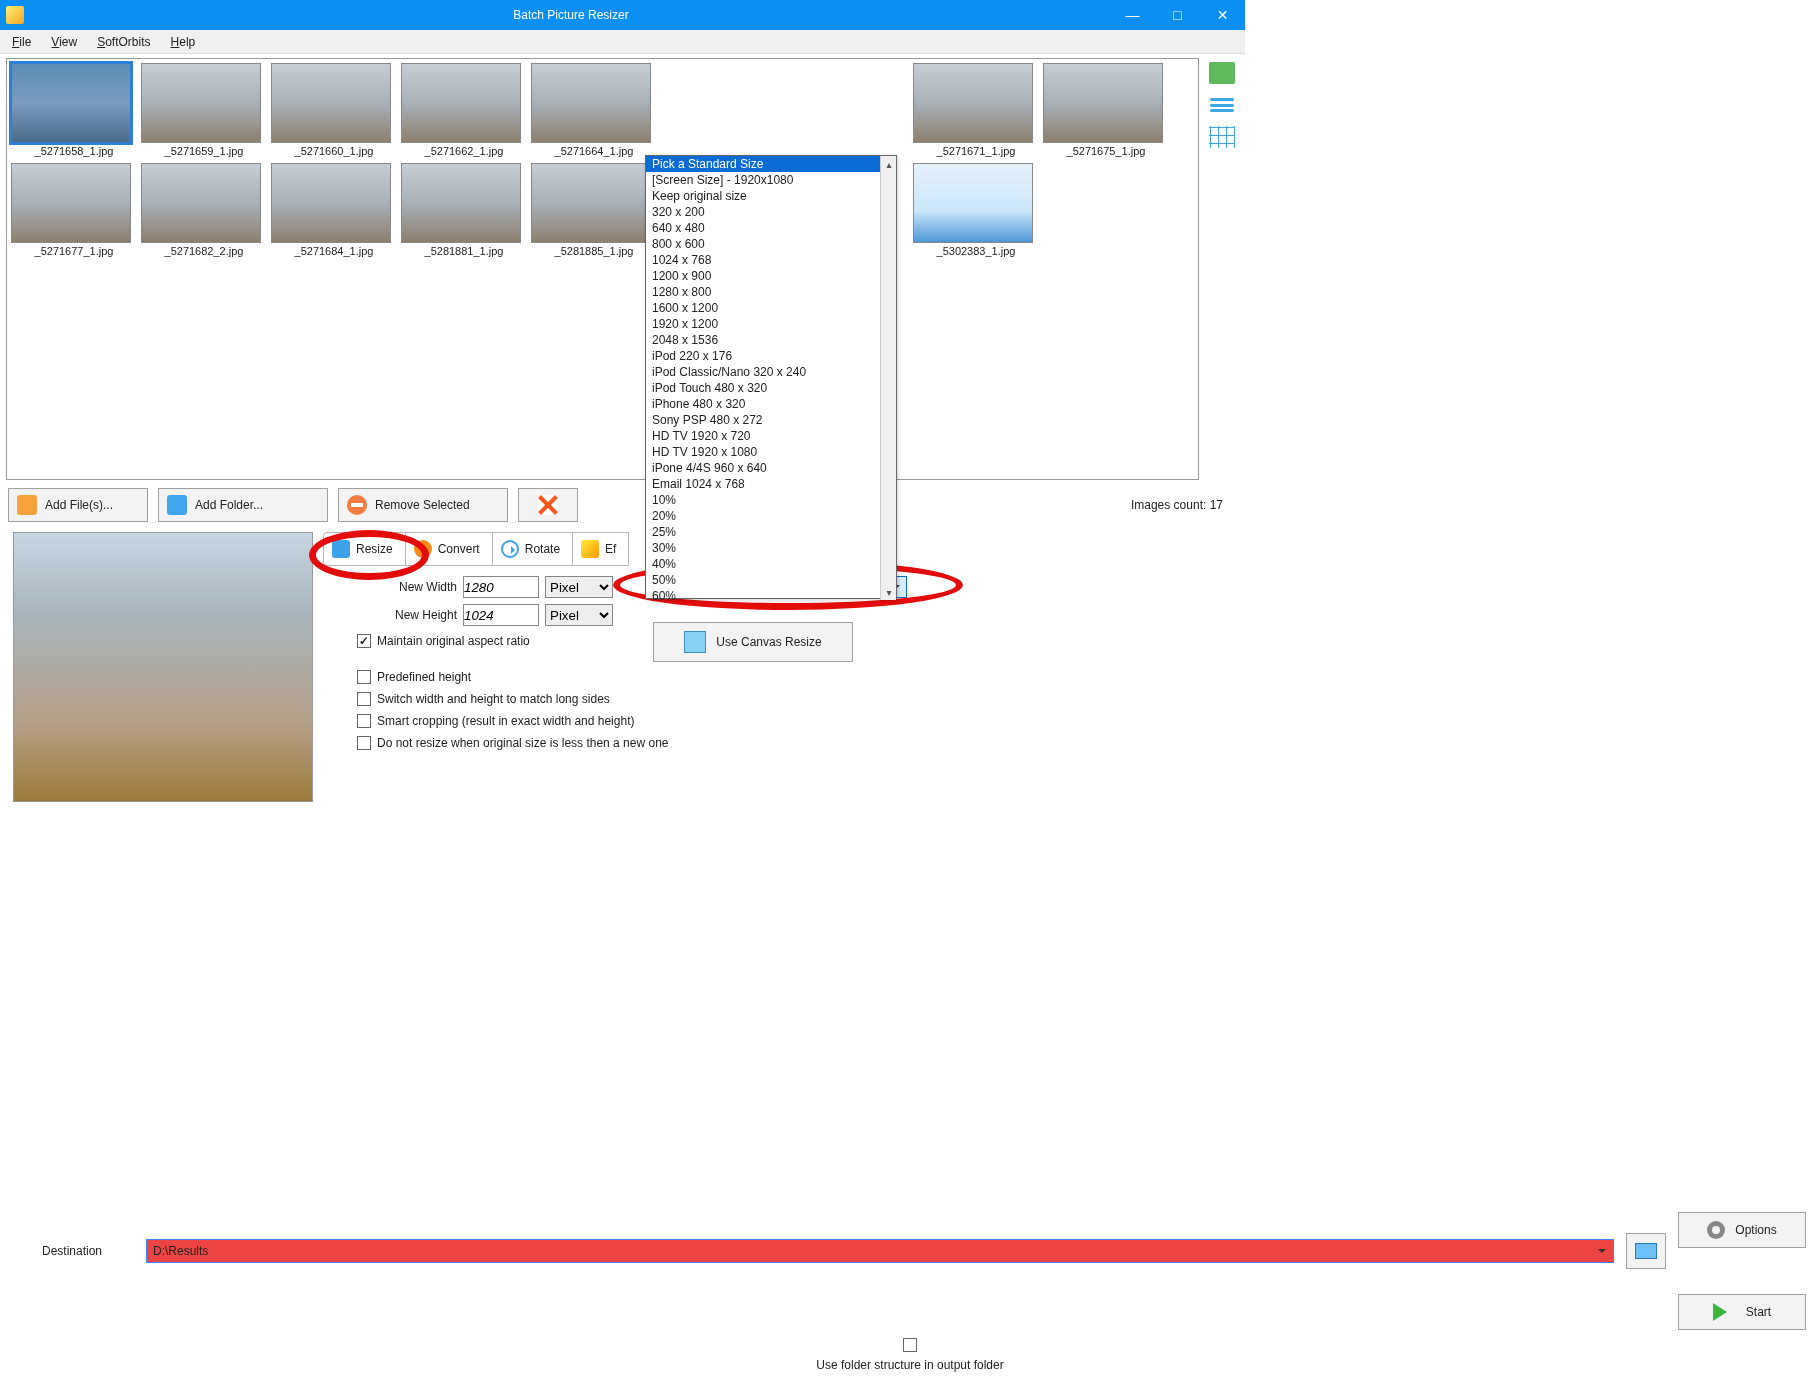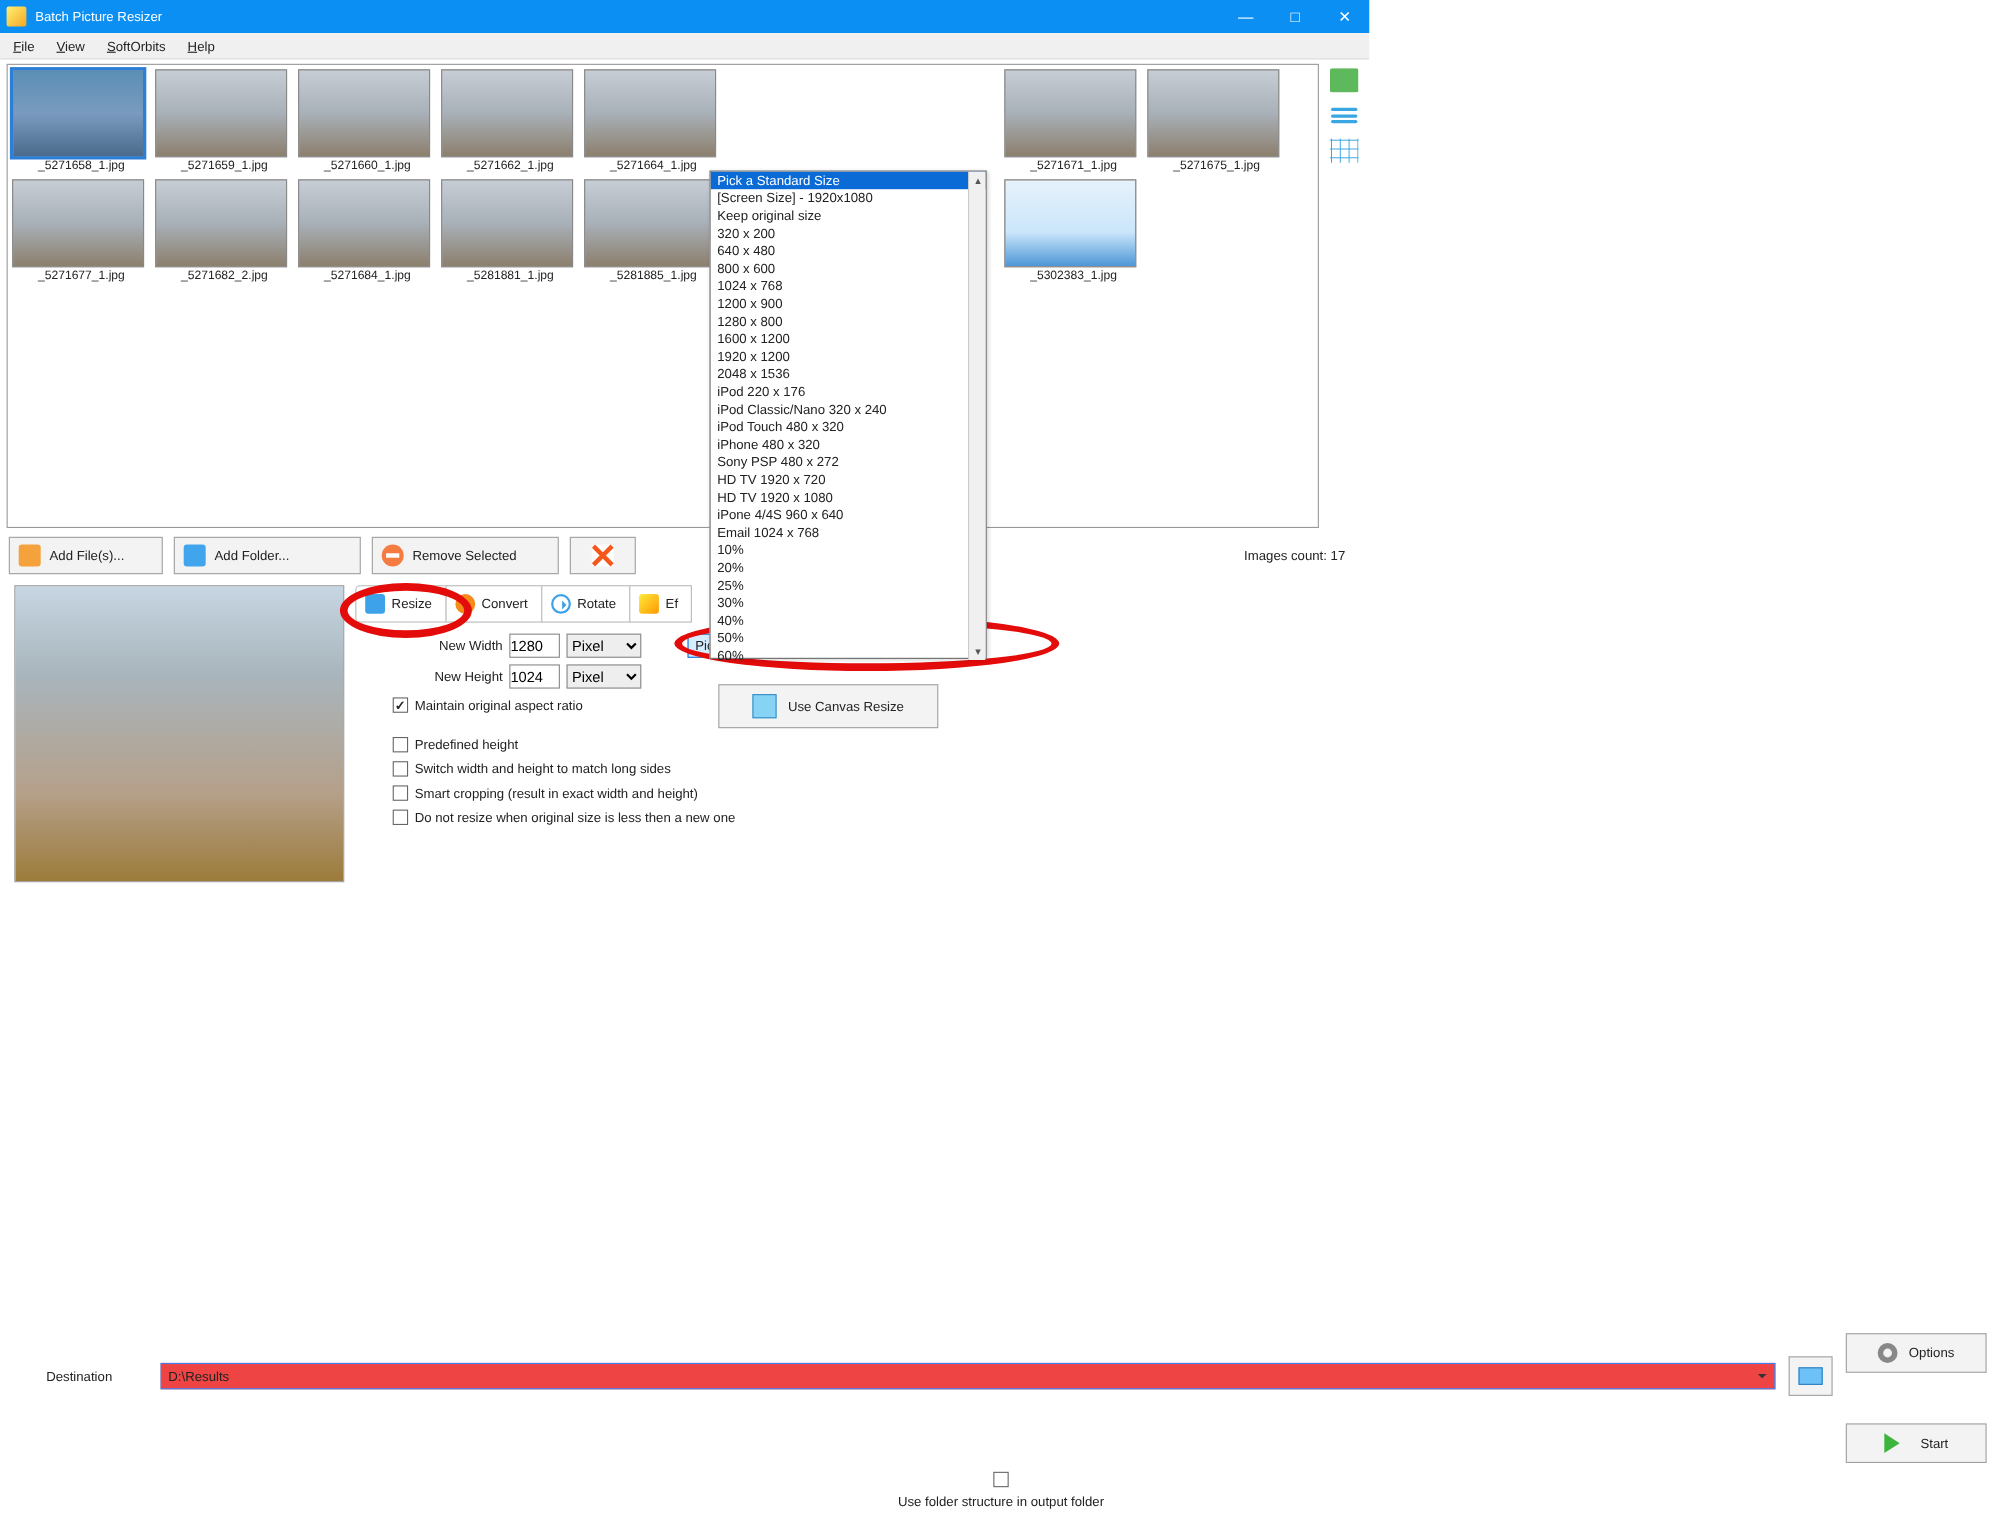--- a/index.html
+++ b/index.html
@@ -13,20 +13,21 @@
     height: 950px;
     overflow: hidden;
   }
   .titlebar {
     background: #0c8ff2;
     height: 30px;
     display: flex;
     align-items: center;
     color: #fff;
     padding-left: 6px;
+    text-align: center;
   }
   .titlebar .app-icon {
     width: 18px; height: 18px;
     background: linear-gradient(135deg,#fff176,#f5a623);
     margin-right: 8px;
     border-radius: 2px;
   }
   .titlebar .title { flex: 1; font-size: 12px; }
   .titlebar .winbtn {
     width: 45px; height: 30px;
@@ -179,21 +180,21 @@
     align-items:center;
     margin: 6px 0;
     gap: 6px;
   }
   .row label.fldlbl {
     width: 110px;
     text-align: right;
     margin-left: 24px;
   }
   .row input[type=text]{
-    width:46px; height:22px; border:1px solid #888; padding:2px 0;
+    width:76px; height:22px; border:1px solid #888; padding:2px 0;font-style:italic;
   }
   .row select.unit{
     width:68px; height:22px; border:1px solid #888; background:#eee;
   }
   .standard-size-sel {
     position:relative;
     width:252px; height:22px; border:1px solid #0a6bd6;
     background:#d6ecff;
     display:flex; align-items:center; padding:0 18px 0 6px;
     font-size:12px;

